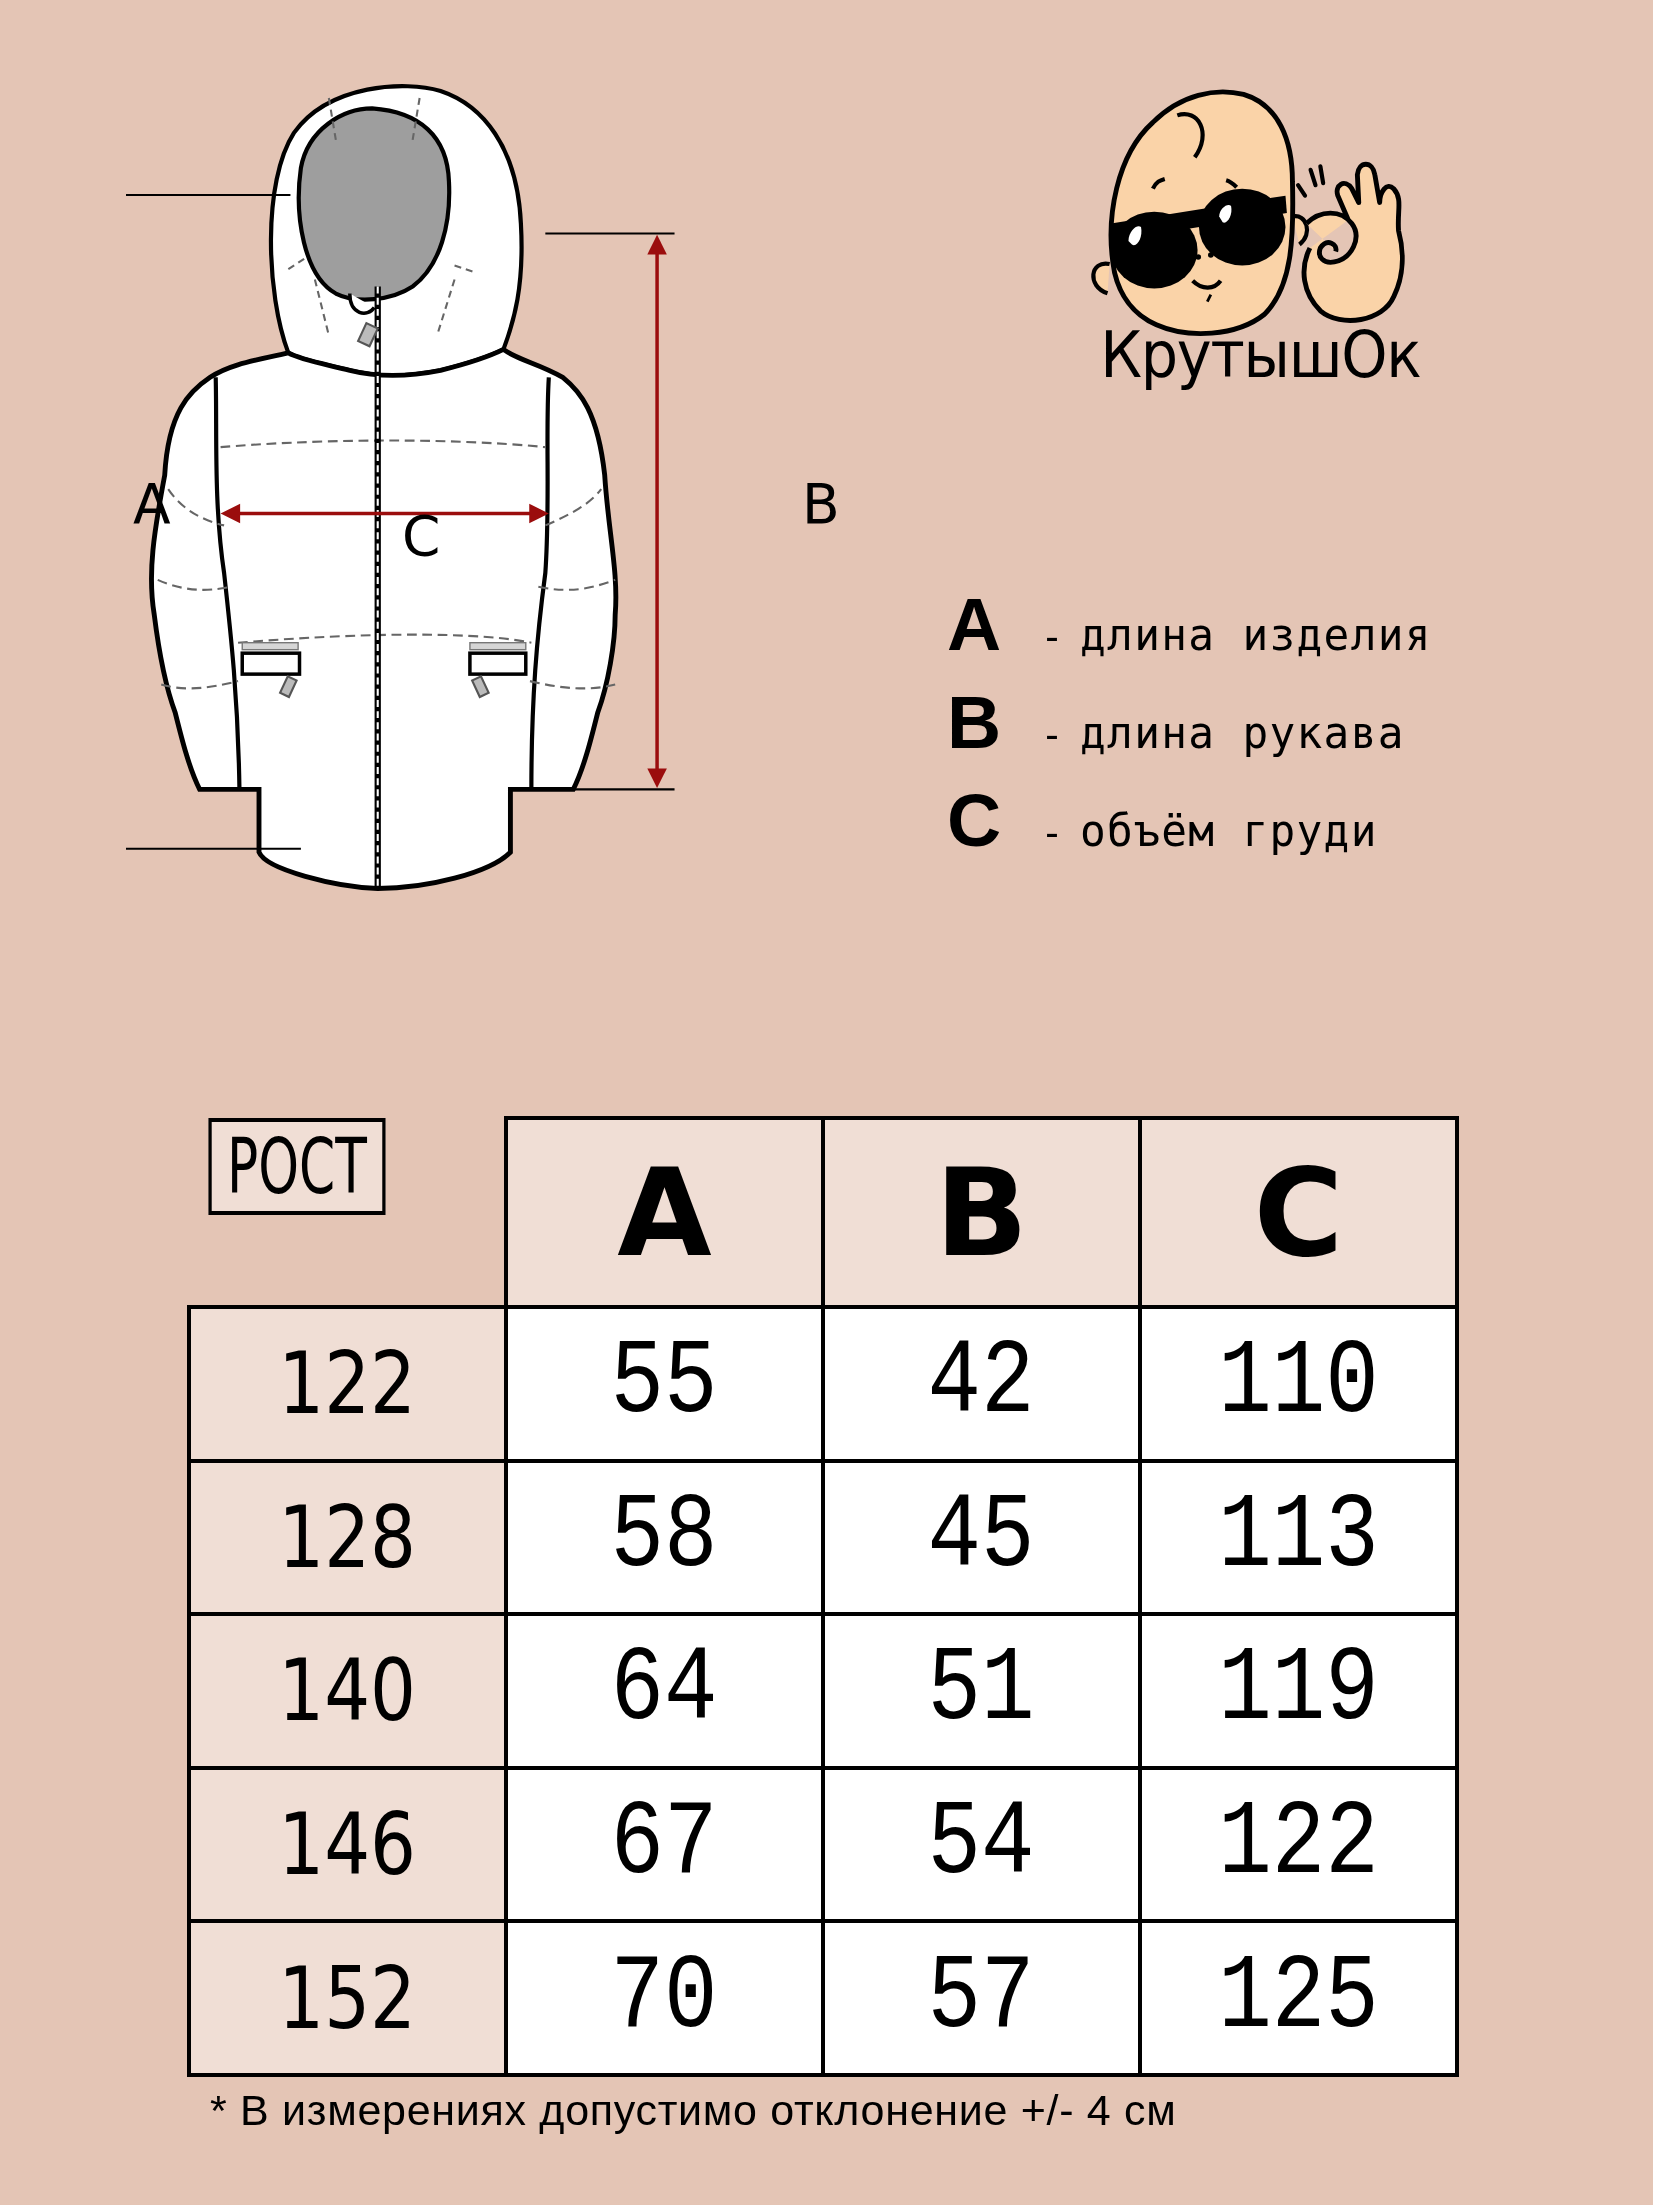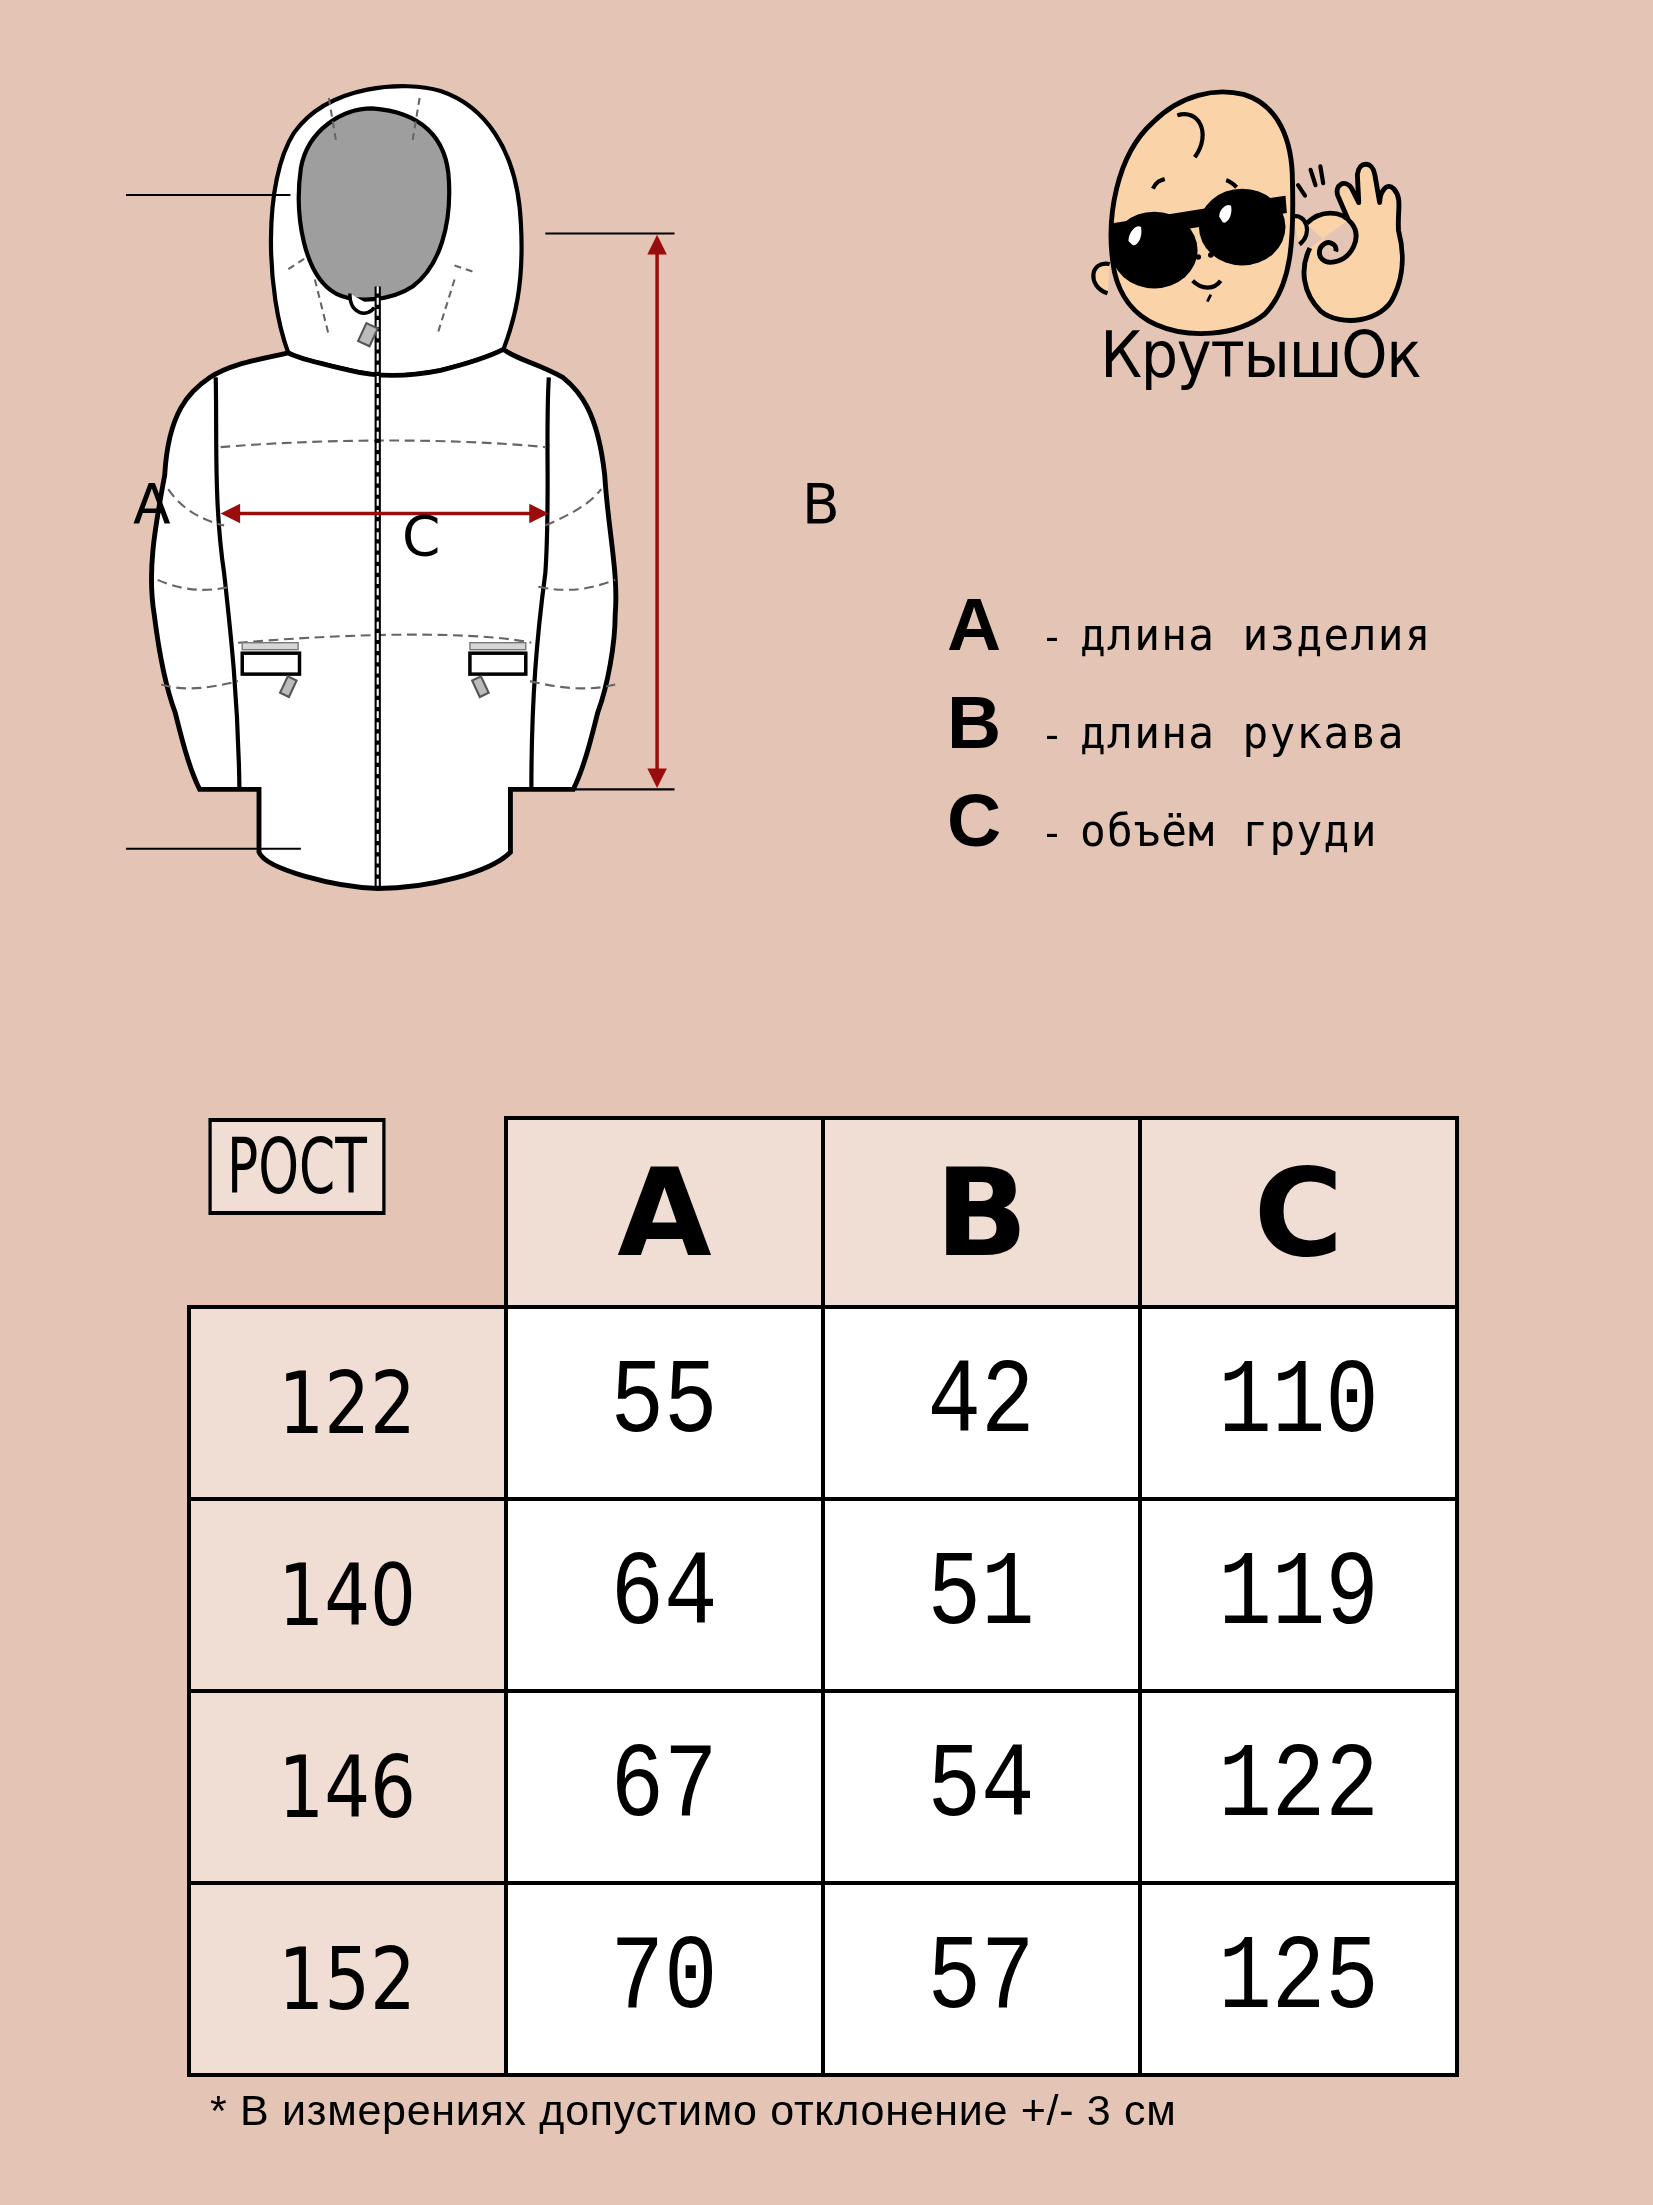--- a/index.html
+++ b/index.html
@@ -201,34 +201,40 @@
     </tr>
   </thead>
   <tbody>
     <tr>
       <td class="td-height"><span class="narrow">122</span></td>
       <td class="td-val"><span class="narrow">55</span></td>
       <td class="td-val"><span class="narrow">42</span></td>
       <td class="td-val"><span class="narrow">110</span></td>
     </tr>
     <tr>
+      <td class="td-height"><span class="narrow">128</span></td>
+      <td class="td-val"><span class="narrow">58</span></td>
+      <td class="td-val"><span class="narrow">45</span></td>
+      <td class="td-val"><span class="narrow">113</span></td>
+    </tr>
+    <tr>
       <td class="td-height"><span class="narrow">140</span></td>
       <td class="td-val"><span class="narrow">64</span></td>
       <td class="td-val"><span class="narrow">51</span></td>
       <td class="td-val"><span class="narrow">119</span></td>
     </tr>
     <tr>
       <td class="td-height"><span class="narrow">146</span></td>
       <td class="td-val"><span class="narrow">67</span></td>
       <td class="td-val"><span class="narrow">54</span></td>
       <td class="td-val"><span class="narrow">122</span></td>
     </tr>
     <tr>
       <td class="td-height"><span class="narrow">152</span></td>
       <td class="td-val"><span class="narrow">70</span></td>
       <td class="td-val"><span class="narrow">57</span></td>
       <td class="td-val"><span class="narrow">125</span></td>
     </tr>
   </tbody>
 </table>
 
-<div id="footnote" class="abs">* В измерениях допустимо отклонение +/- 3 см</div>
+<div id="footnote" class="abs">* В измерениях допустимо отклонение +/- 4 см</div>
 
 
 </body></html>

